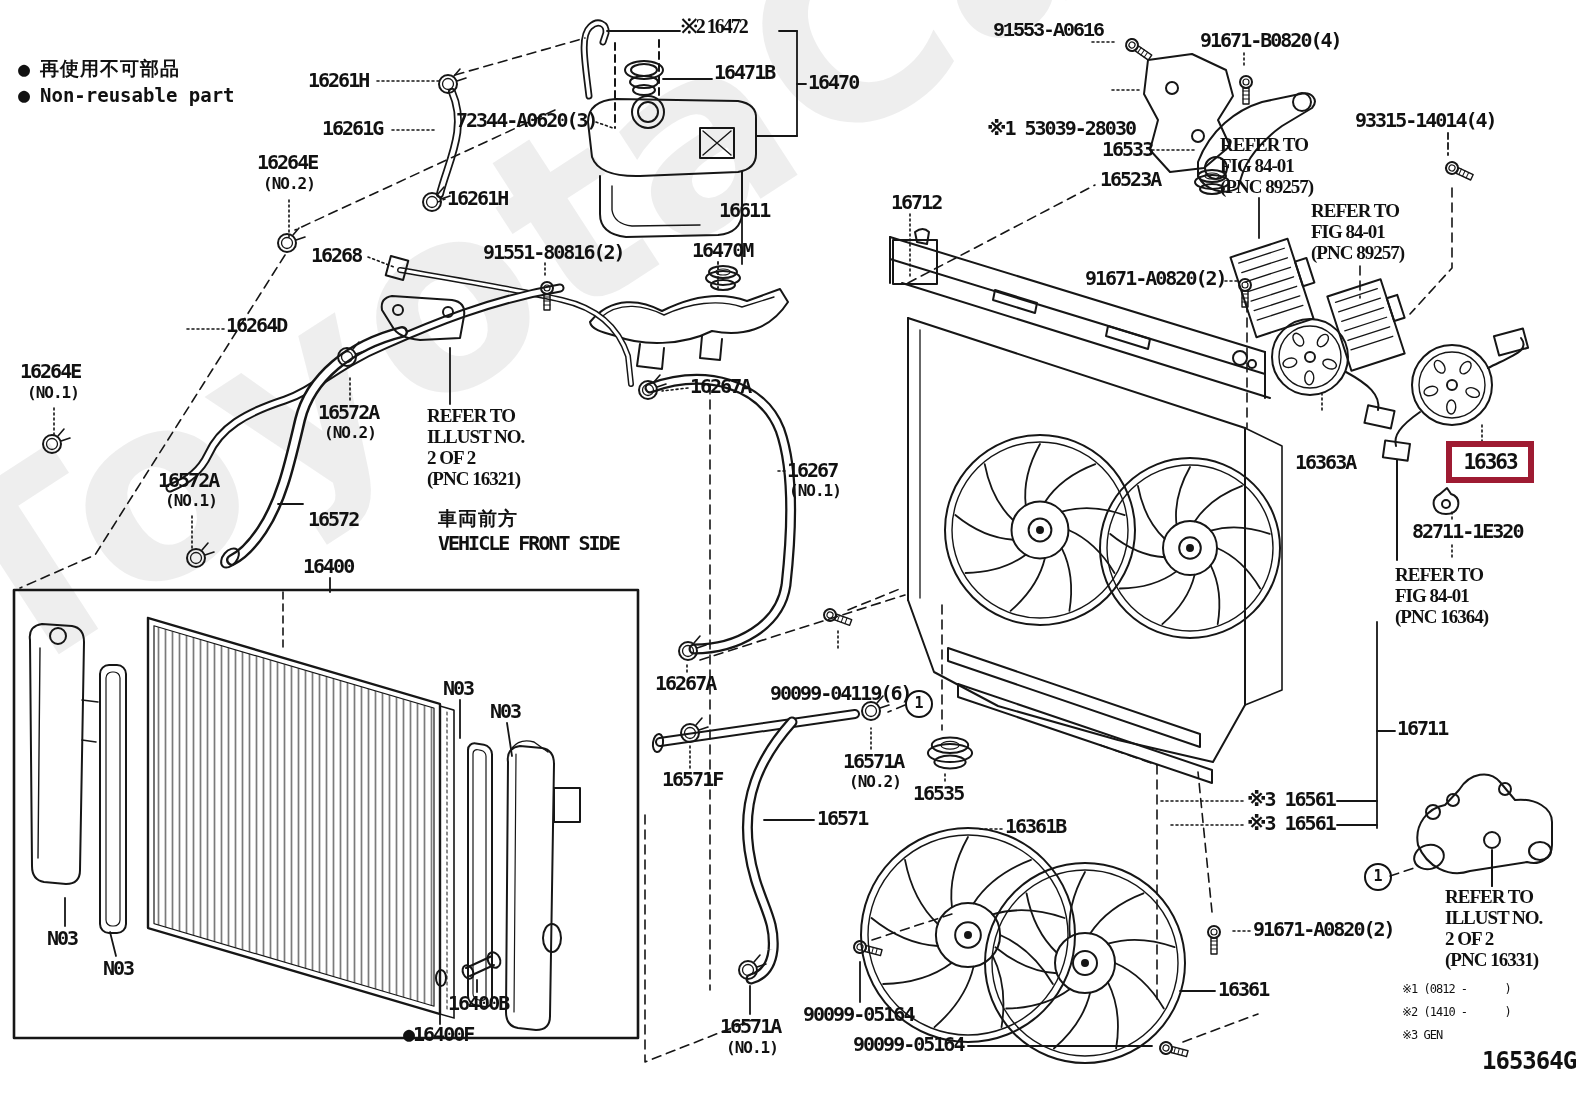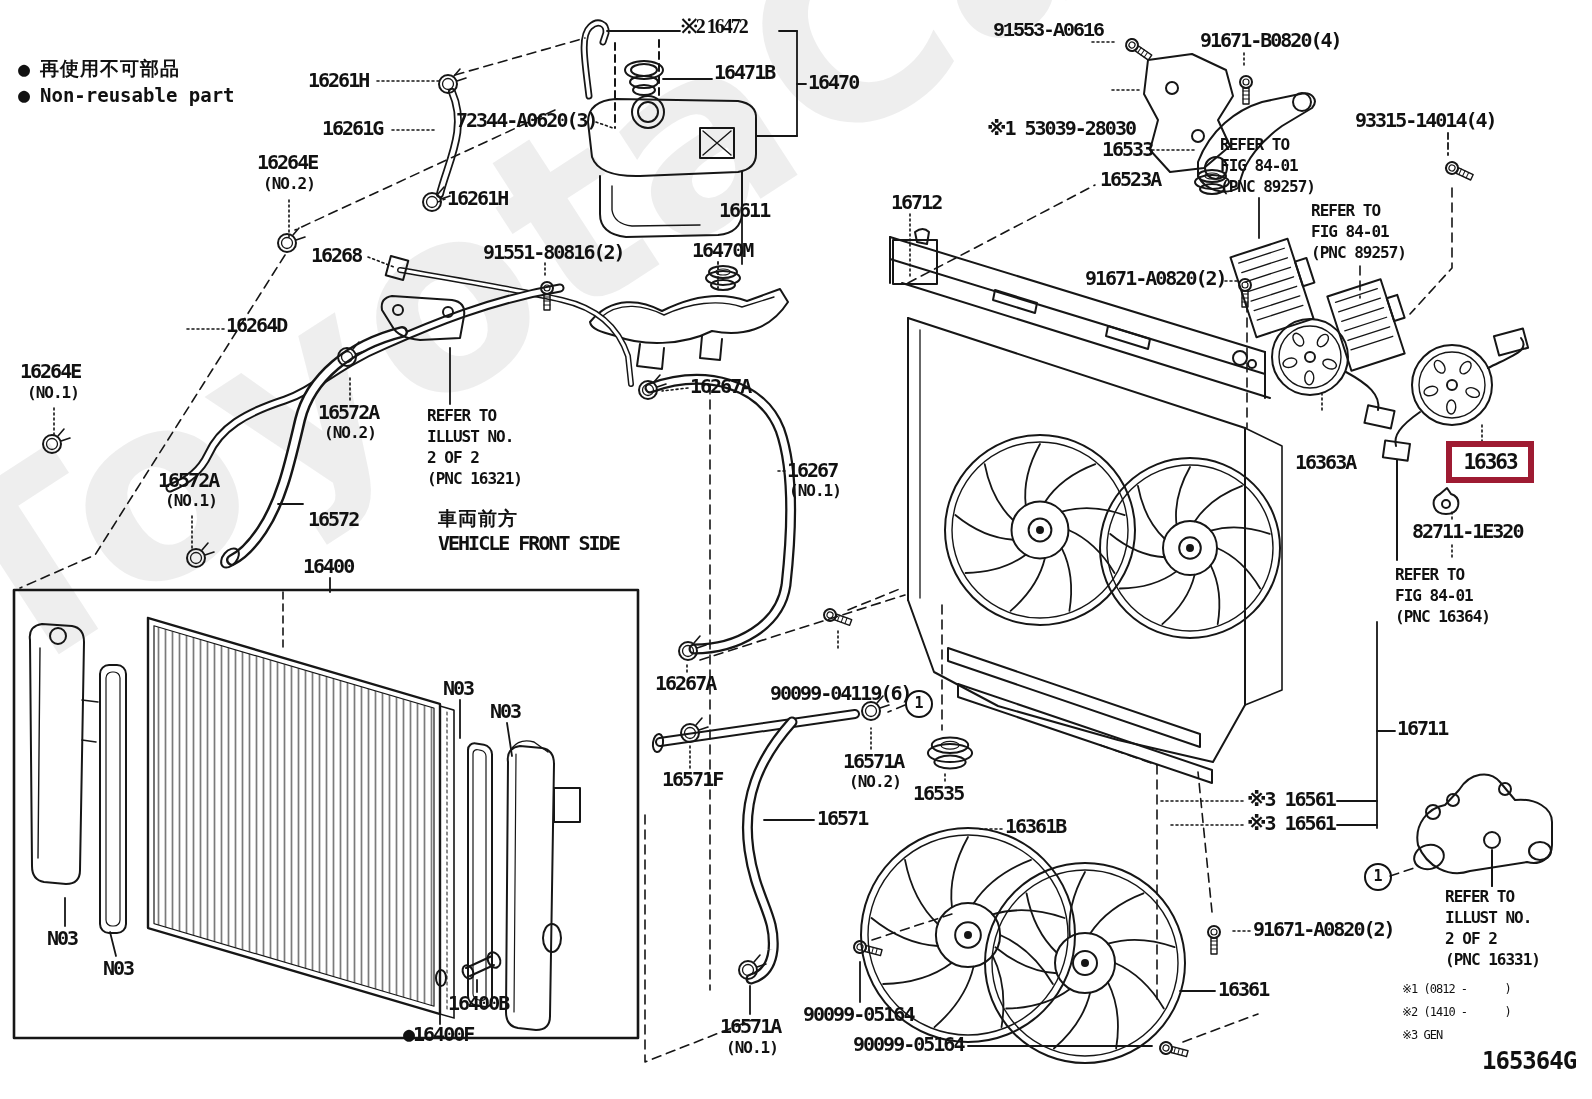--- a/index.html
+++ b/index.html
@@ -6,21 +6,21 @@
   #stage{position:relative;width:1592px;height:1099px;background:#fff;overflow:hidden;
          font-family:"DejaVu Sans Mono","DejaVu Sans",monospace;color:#111;}
   #wm{position:absolute;left:-40px;top:470px;font-family:"DejaVu Sans",sans-serif;
       font-size:250px;font-weight:bold;color:rgba(120,120,120,0.13);white-space:nowrap;
       transform:rotate(-33deg);transform-origin:0 50%;letter-spacing:6px;z-index:0;pointer-events:none;}
   svg.art{position:absolute;left:0;top:0;z-index:1;}
   #labels{position:absolute;left:0;top:0;width:100%;height:100%;z-index:2;}
   .lbl{position:absolute;font-weight:bold;font-size:20px;letter-spacing:-2px;
        white-space:pre;line-height:1.05;}
   .sub{font-size:16px;letter-spacing:-1px;font-weight:bold;}
-  .refer{font-size:16px;letter-spacing:-1px;line-height:21px;font-weight:bold;white-space:pre-line;}
+  .refer{font-size:19px;letter-spacing:-1px;line-height:21px;font-weight:bold;white-space:pre-line;font-family:Liberation Serif, serif;}
   .note{font-size:12px;letter-spacing:-1px;font-weight:normal;}
   .jp{font-family:"DejaVu Sans",sans-serif;letter-spacing:1px;font-size:19px;}
   .circ{position:absolute;z-index:2;width:24px;height:24px;border:2px solid #111;border-radius:50%;
         text-align:center;line-height:23px;font-size:15px;font-weight:bold;letter-spacing:0;}
   #legend{position:absolute;left:18px;top:56px;z-index:2;}
   .legrow{display:flex;align-items:center;gap:10px;height:26px;}
   .legdot{font-size:20px;}
   .legtxt{font-weight:bold;font-size:19px;}
   #redbox{position:absolute;left:1446px;top:441px;width:76px;height:30px;z-index:3;
           border:6px solid #9e1b32;background:#fff;display:flex;align-items:center;justify-content:center;

